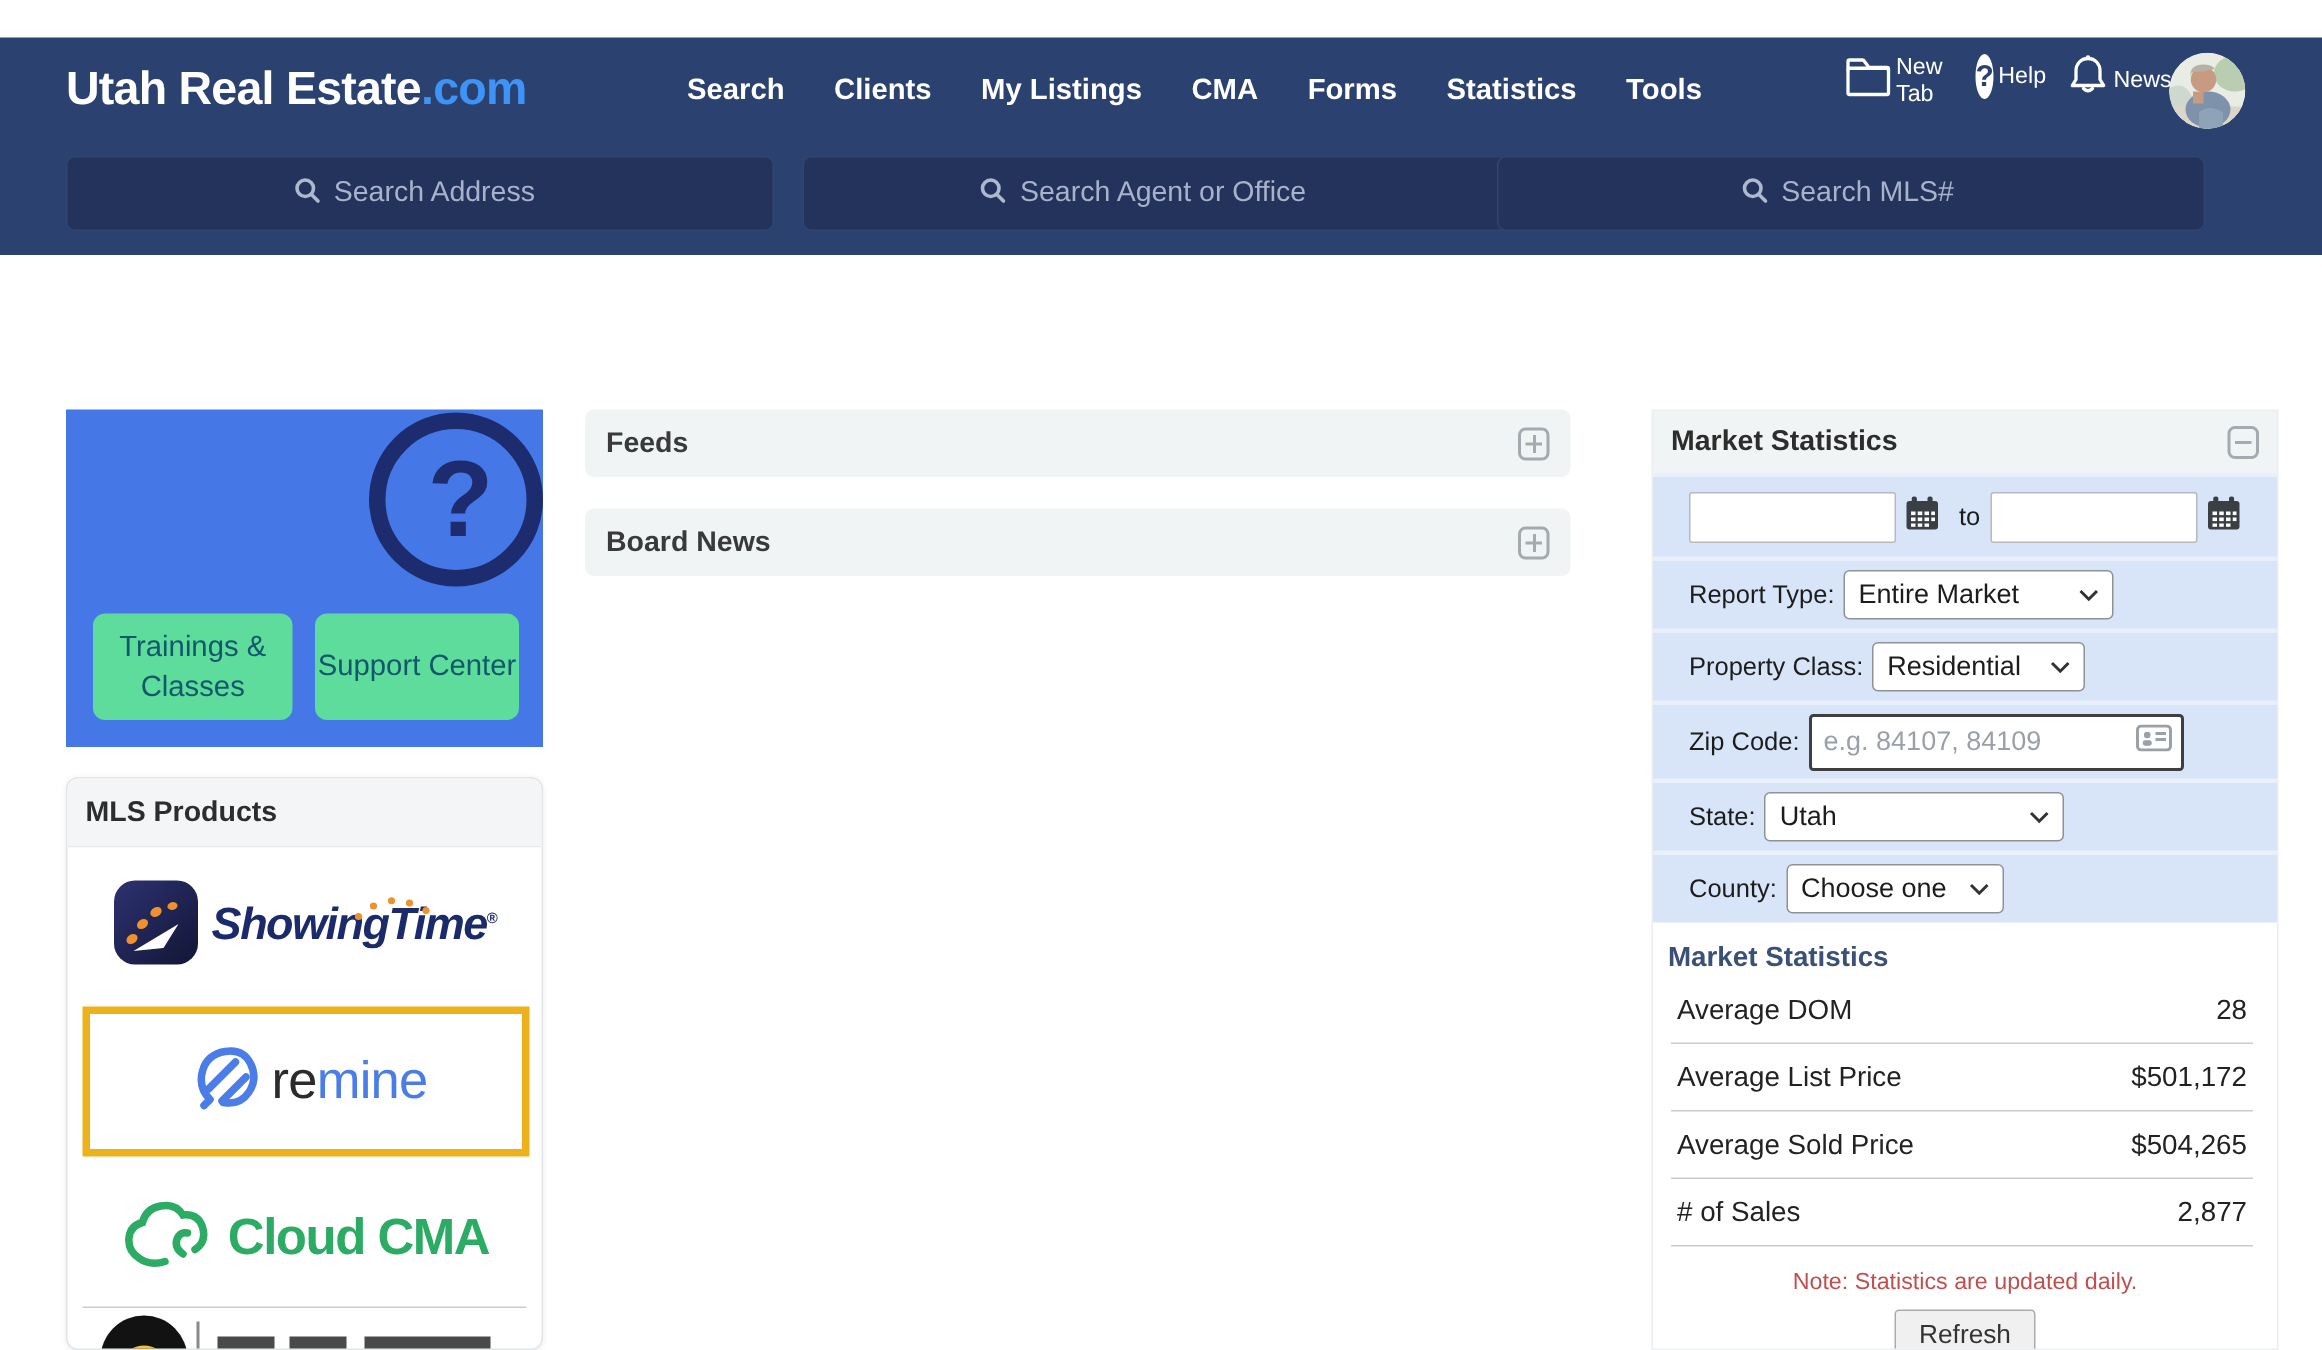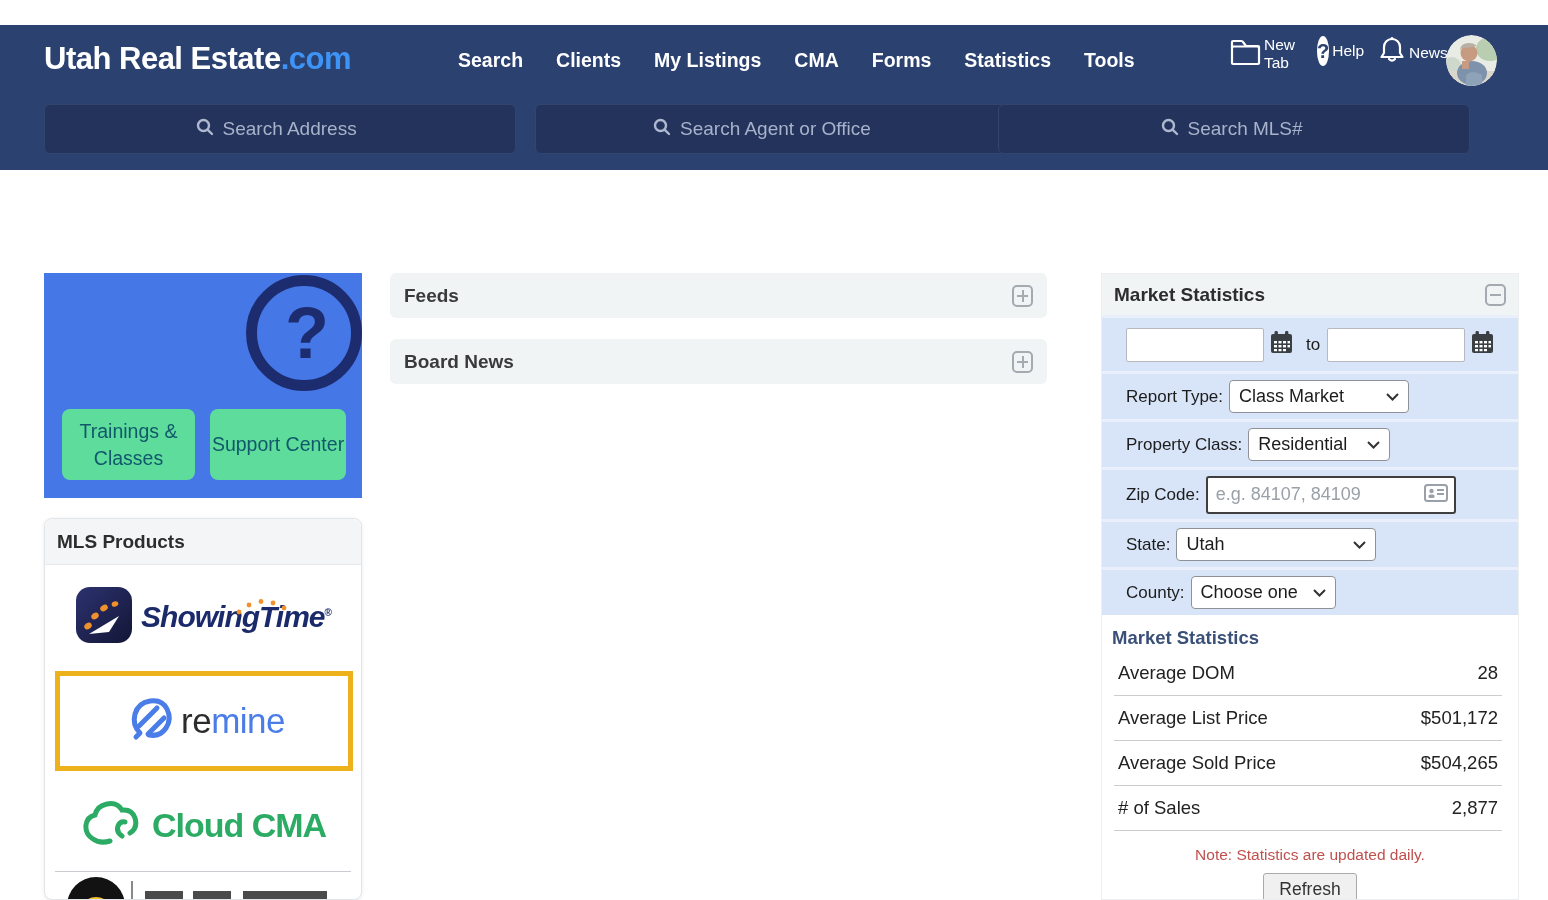--- a/index.html
+++ b/index.html
@@ -334,21 +334,21 @@
                 <rect x="9.5" y="19" width="3" height="2.2"></rect>
                 <rect x="14" y="19" width="3" height="2.2"></rect>
             </g>
           </svg>
         </span>
       </div>
 
       <div class="form-row row-report">
         <span class="form-label">Report Type:</span>
         <span class="sel sel-report">
-          <span>Class Market</span>
+          <span>Entire Market</span>
           <svg width="13" height="8" viewBox="0 0 13 8">
               <polyline points="1,1 6.5,6.5 12,1" fill="none" stroke="#333" stroke-width="2"></polyline>
             </svg>
         </span>
       </div>
 
       <div class="form-row row-class">
         <span class="form-label">Property Class:</span>
         <span class="sel sel-class">
           <span>Residential</span>

